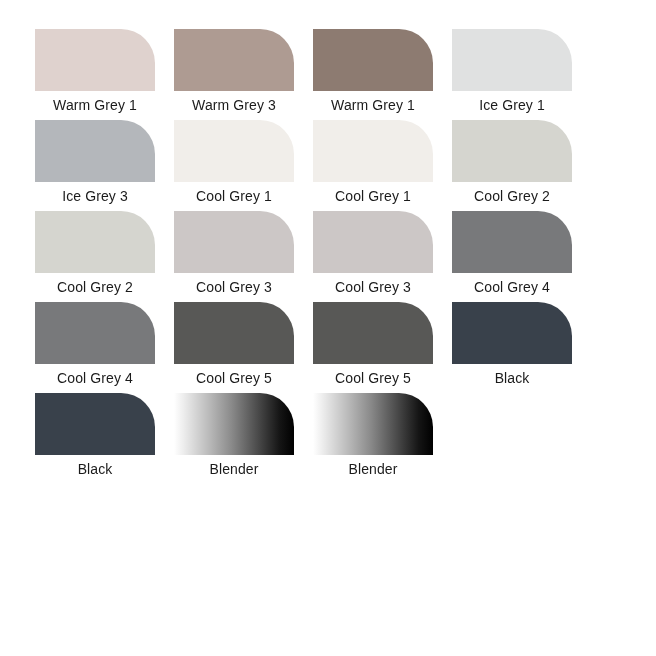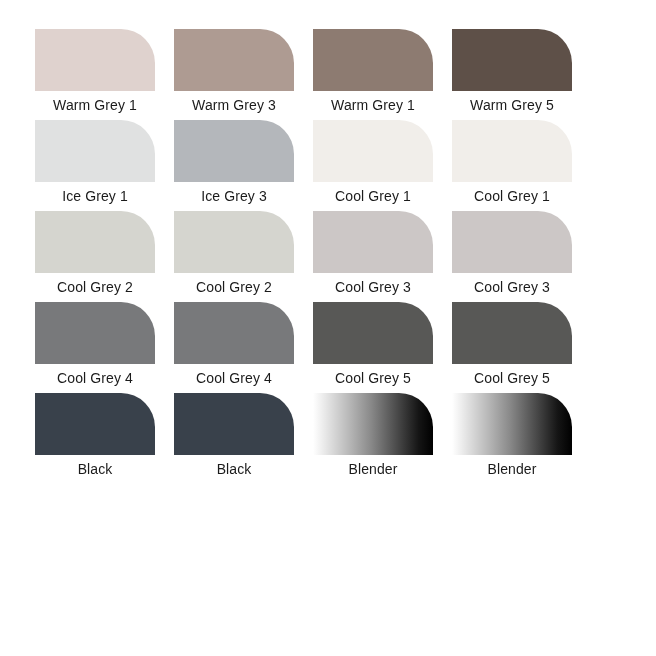--- a/index.html
+++ b/index.html
@@ -75,24 +75,20 @@
       </div>
       <div class="swatch-cell">
         <div class="swatch-chip" style="background-color: rgb(174, 155, 146);"></div>
         <span class="swatch-label">Warm Grey 3</span>
       </div>
       <div class="swatch-cell">
         <div class="swatch-chip" style="background-color: rgb(141, 123, 113);"></div>
         <span class="swatch-label">Warm Grey 1</span>
       </div>
       <div class="swatch-cell">
-        <div class="swatch-chip" style="background-color: rgb(94, 80, 72);"></div>
-        <span class="swatch-label">Warm Grey 5</span>
-      </div>
-      <div class="swatch-cell">
         <div class="swatch-chip" style="background-color: rgb(224, 225, 225);"></div>
         <span class="swatch-label">Ice Grey 1</span>
       </div>
       <div class="swatch-cell">
         <div class="swatch-chip" style="background-color: rgb(180, 183, 187);"></div>
         <span class="swatch-label">Ice Grey 3</span>
       </div>
       <div class="swatch-cell">
         <div class="swatch-chip" style="background-color: rgb(241, 238, 234);"></div>
         <span class="swatch-label">Cool Grey 1</span>

